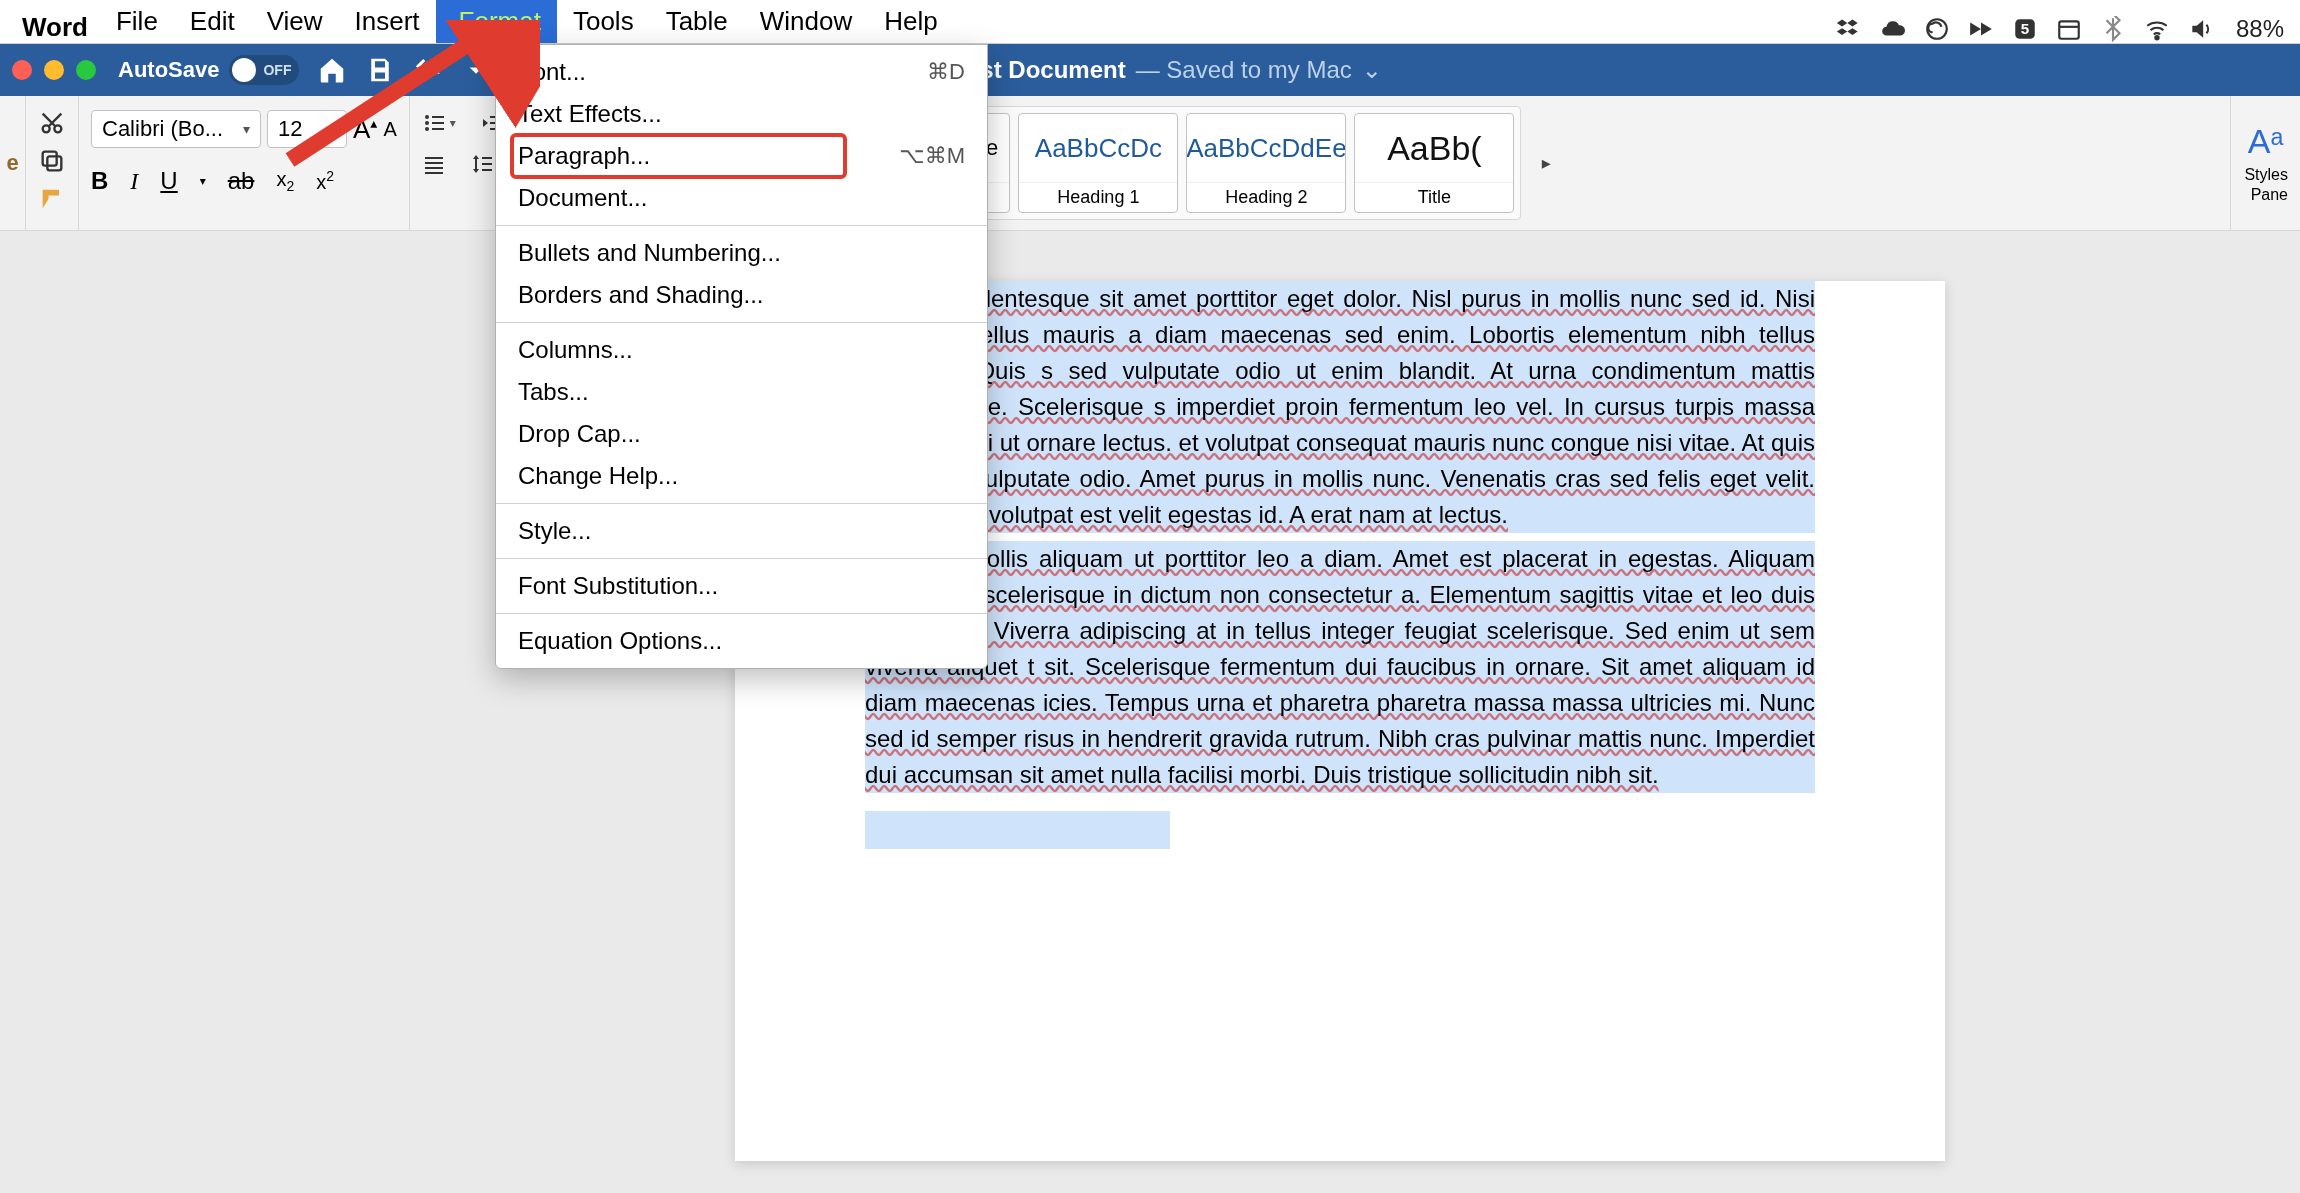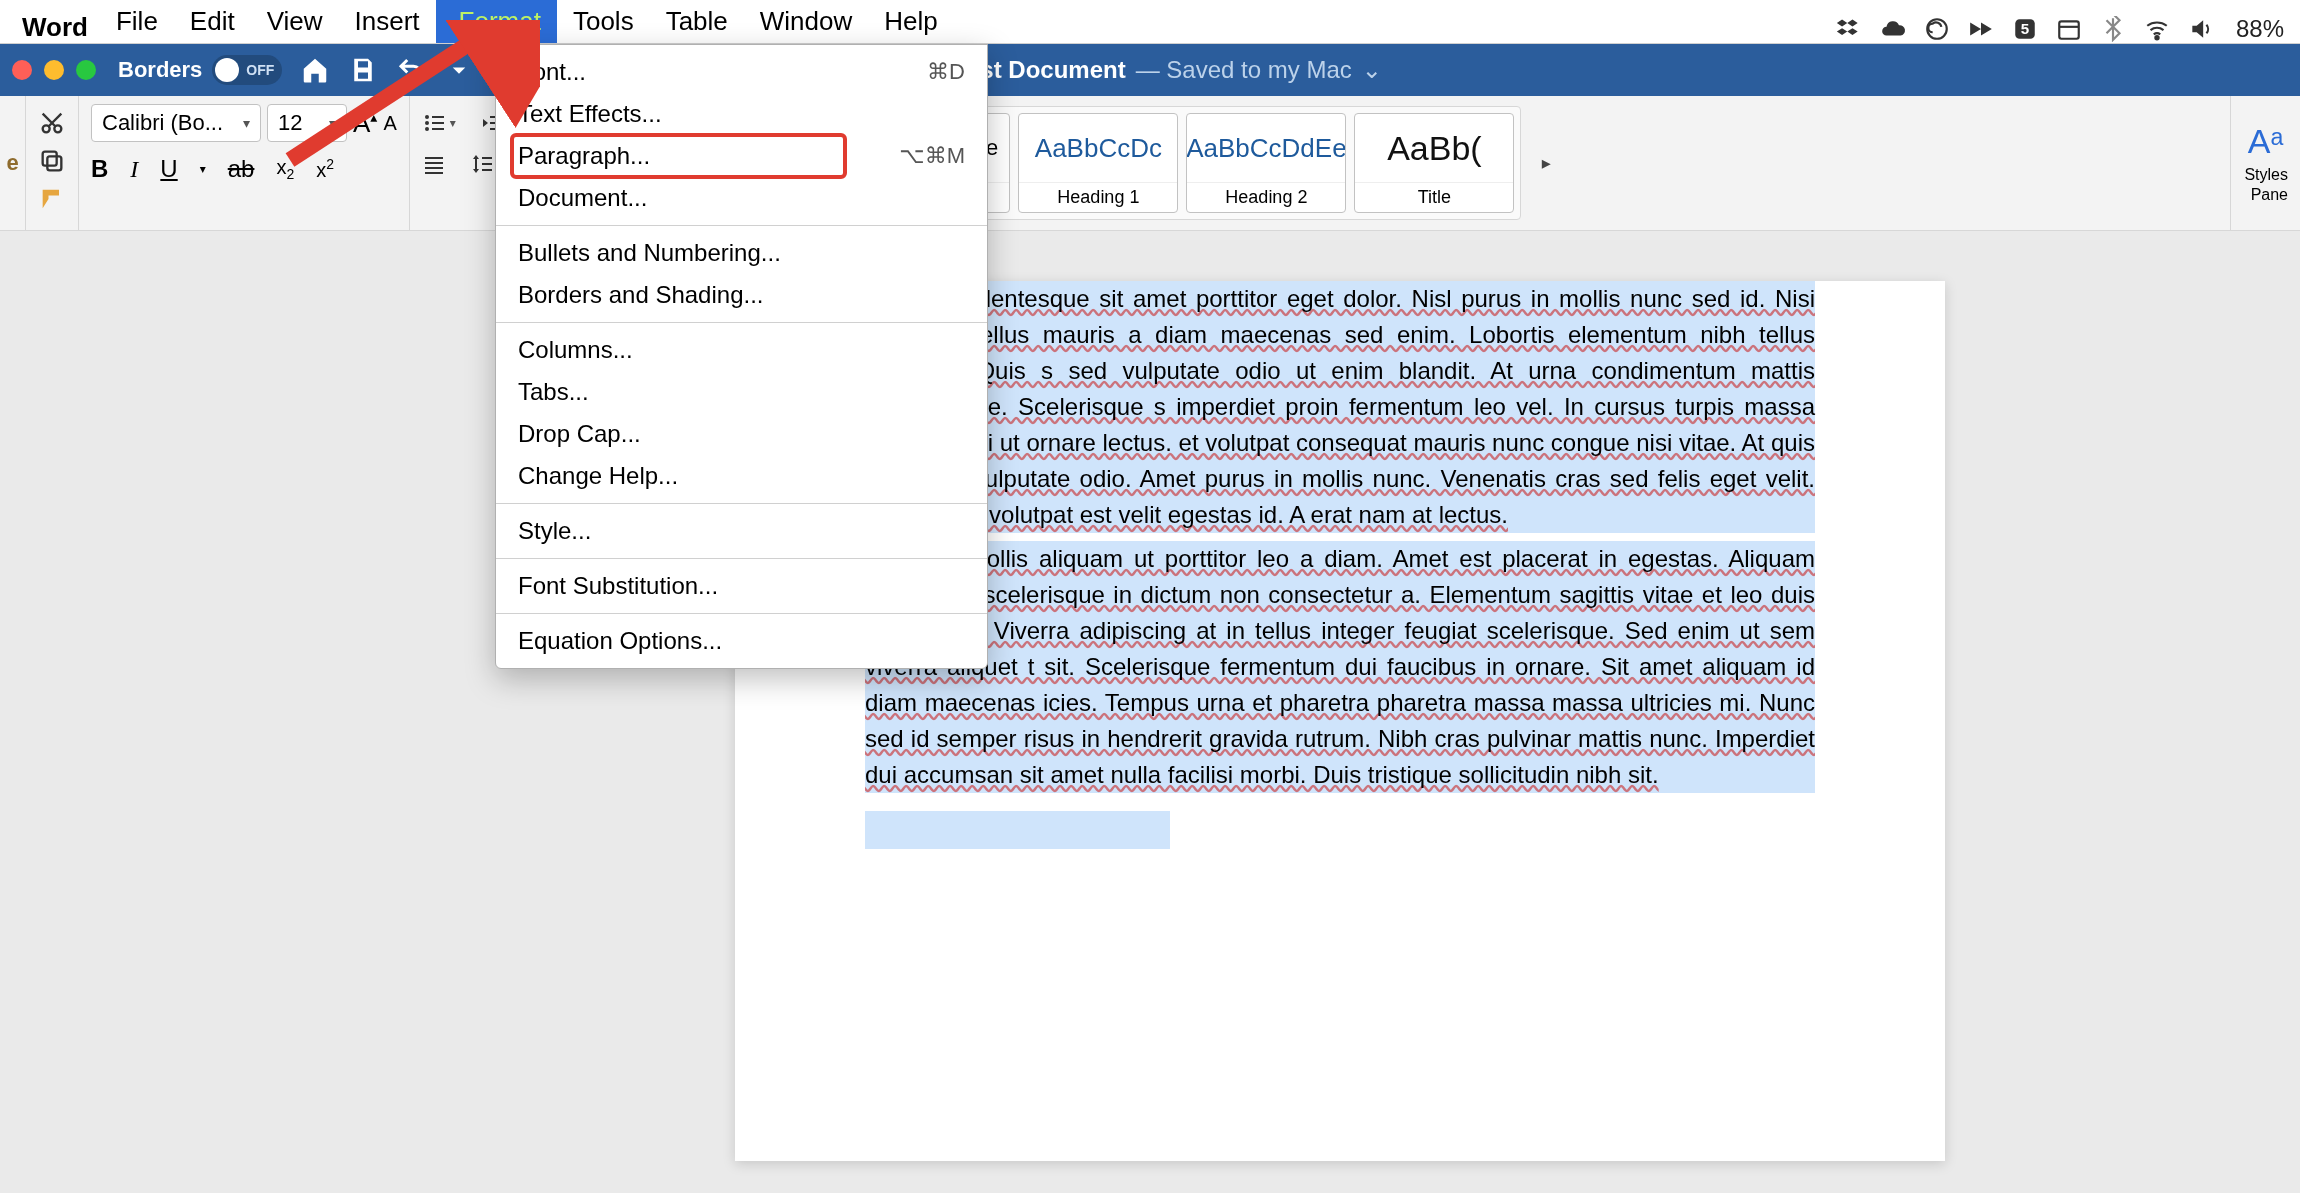--- a/index.html
+++ b/index.html
@@ -28,21 +28,21 @@
 .title-icons { display: flex; gap: 18px; margin-left: 18px; align-items:center;}
 .title-icons .ico { width:30px; height:30px; display:flex; align-items:center; justify-content:center; }
 .titlebar .center { position:absolute; left:50%; transform:translateX(-50%); display:flex; align-items:center; gap:10px; font-size:24px; }
 .titlebar .center .saved { color: #bcd2ea; font-weight:400;}
 .titlebar .center .docname { font-weight:600; }
 .titlebar .center .wicon { width:26px; height:26px; background:#fff; border-radius:4px; display:flex; align-items:center; justify-content:center; color:#2b5d9c; font-weight:700; font-size:16px;}
 
 .ribbon { height: 135px; background: #f3f3f3; border-bottom: 1px solid #d7d7d7; display:flex; position:relative;}
 .ribbon .clip-group { display:flex; flex-direction:column; gap:6px; align-items:center; justify-content:center; padding:10px 12px; border-right:1px solid #d7d7d7;}
 .ribbon .clip-group .e { color:#8e6b2d; font-size:22px; font-weight:600;}
-.font-group { display:flex; flex-direction:column; gap:13px; padding:8px 12px; border-right:1px solid #d7d7d7;}
+.font-group { display:flex; flex-direction:column; gap:19px; padding:14px 12px; border-right:1px solid #d7d7d7;}
 .font-row1 { display:flex; align-items:center; gap:6px; }
 .font-name { width:170px; height:38px; border:1px solid #c2c2c2; background:#fff; display:flex; align-items:center; padding:0 10px; font-size:22px; border-radius:4px; }
 .font-name .dd, .font-size .dd { margin-left:auto; font-size:14px; color:#555;}
 .font-size { width:80px; height:38px; border:1px solid #c2c2c2; background:#fff; display:flex; align-items:center; padding:0 10px; font-size:22px; border-radius:4px;}
 .font-row2 { display:flex; align-items:center; gap:22px; font-size:24px;}
 .font-row2 .b { font-weight:700;} .font-row2 .i { font-style:italic; font-family:serif;} .font-row2 .u { text-decoration:underline;}
 .font-row2 .strike { text-decoration:line-through;}
 .font-row2 .sub, .font-row2 .sup { font-size:20px;}
 .font-row2 sub, .font-row2 sup { font-size:14px;}
 
@@ -211,21 +211,21 @@
     </div>
   </div>
 
 <div class="titlebar">
   <div class="traffic">
     <span class="red"></span>
     <span class="yellow"></span>
     <span class="green"></span>
   </div>
   <div class="autosave">
-    <span>Borders</span>
+    <span>AutoSave</span>
     <span class="switch">
         <span class="knob"></span>
         <span class="label">OFF</span>
       </span>
   </div>
   <div class="title-icons">
     <span class="ico">
         <svg viewBox="0 0 24 24" fill="#fff">
           <path d="M3 11l9-8 9 8v10a1 1 0 01-1 1h-5v-7h-6v7H4a1 1 0 01-1-1V11z"></path>
         </svg>

